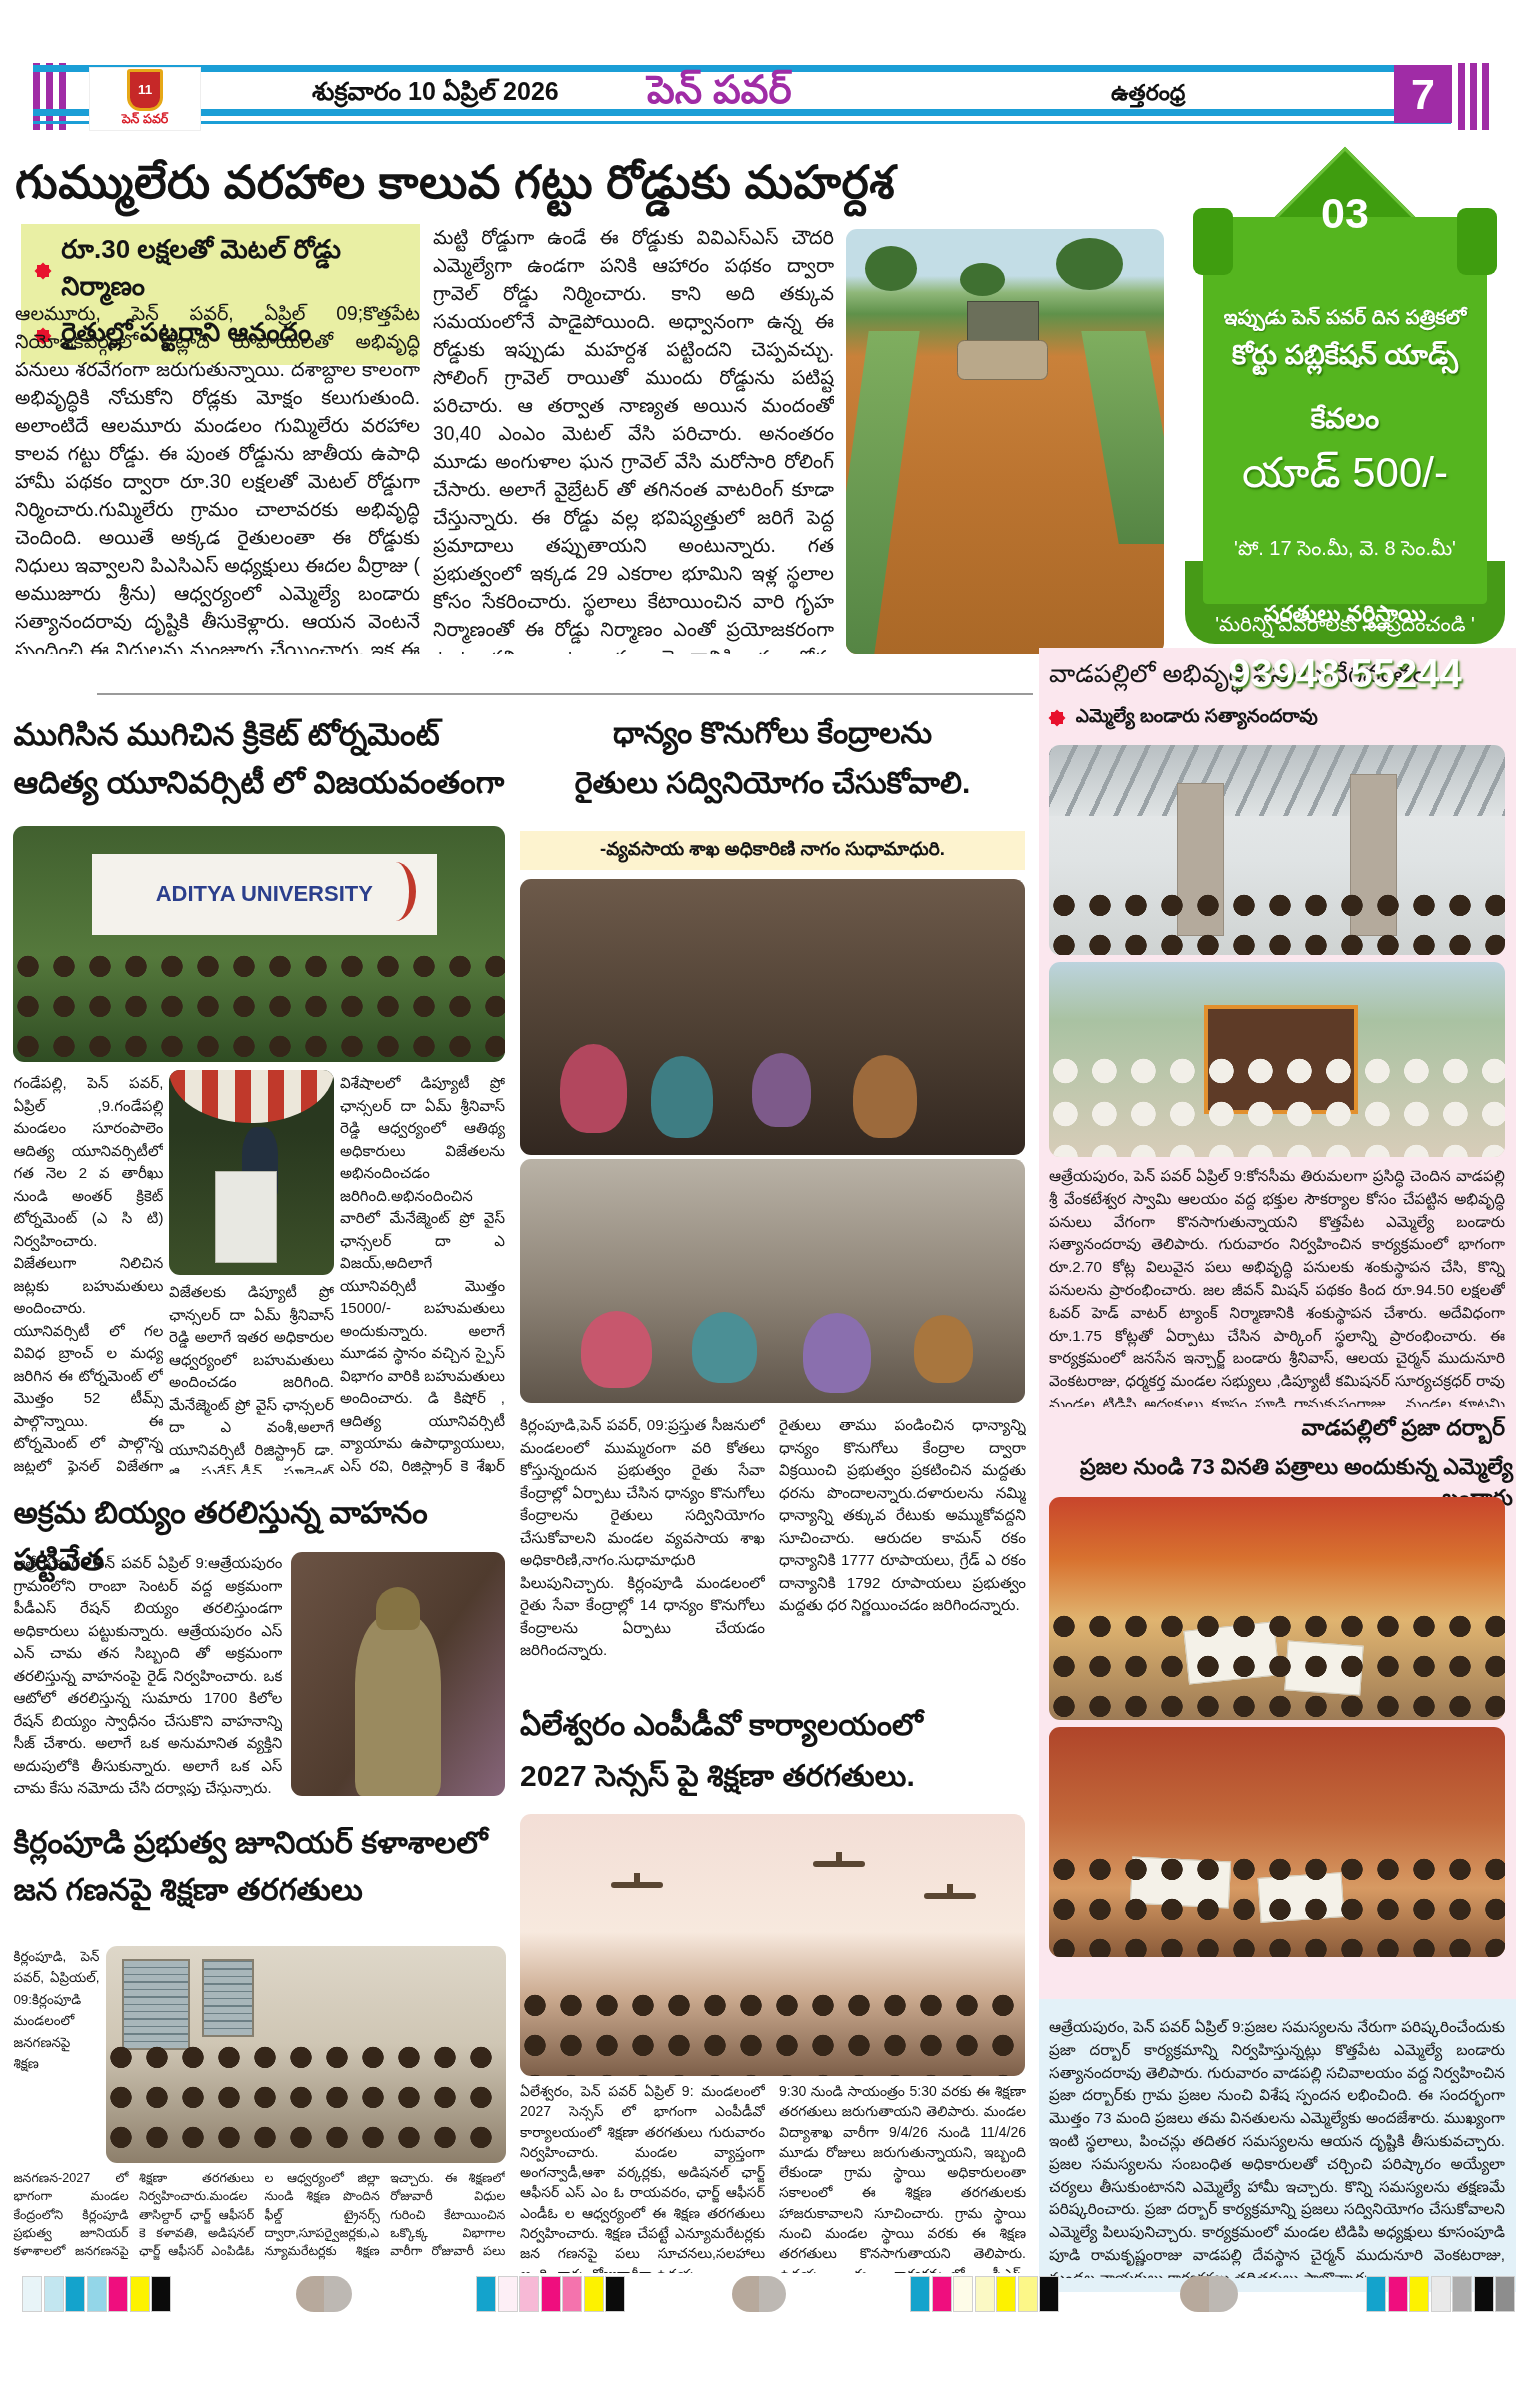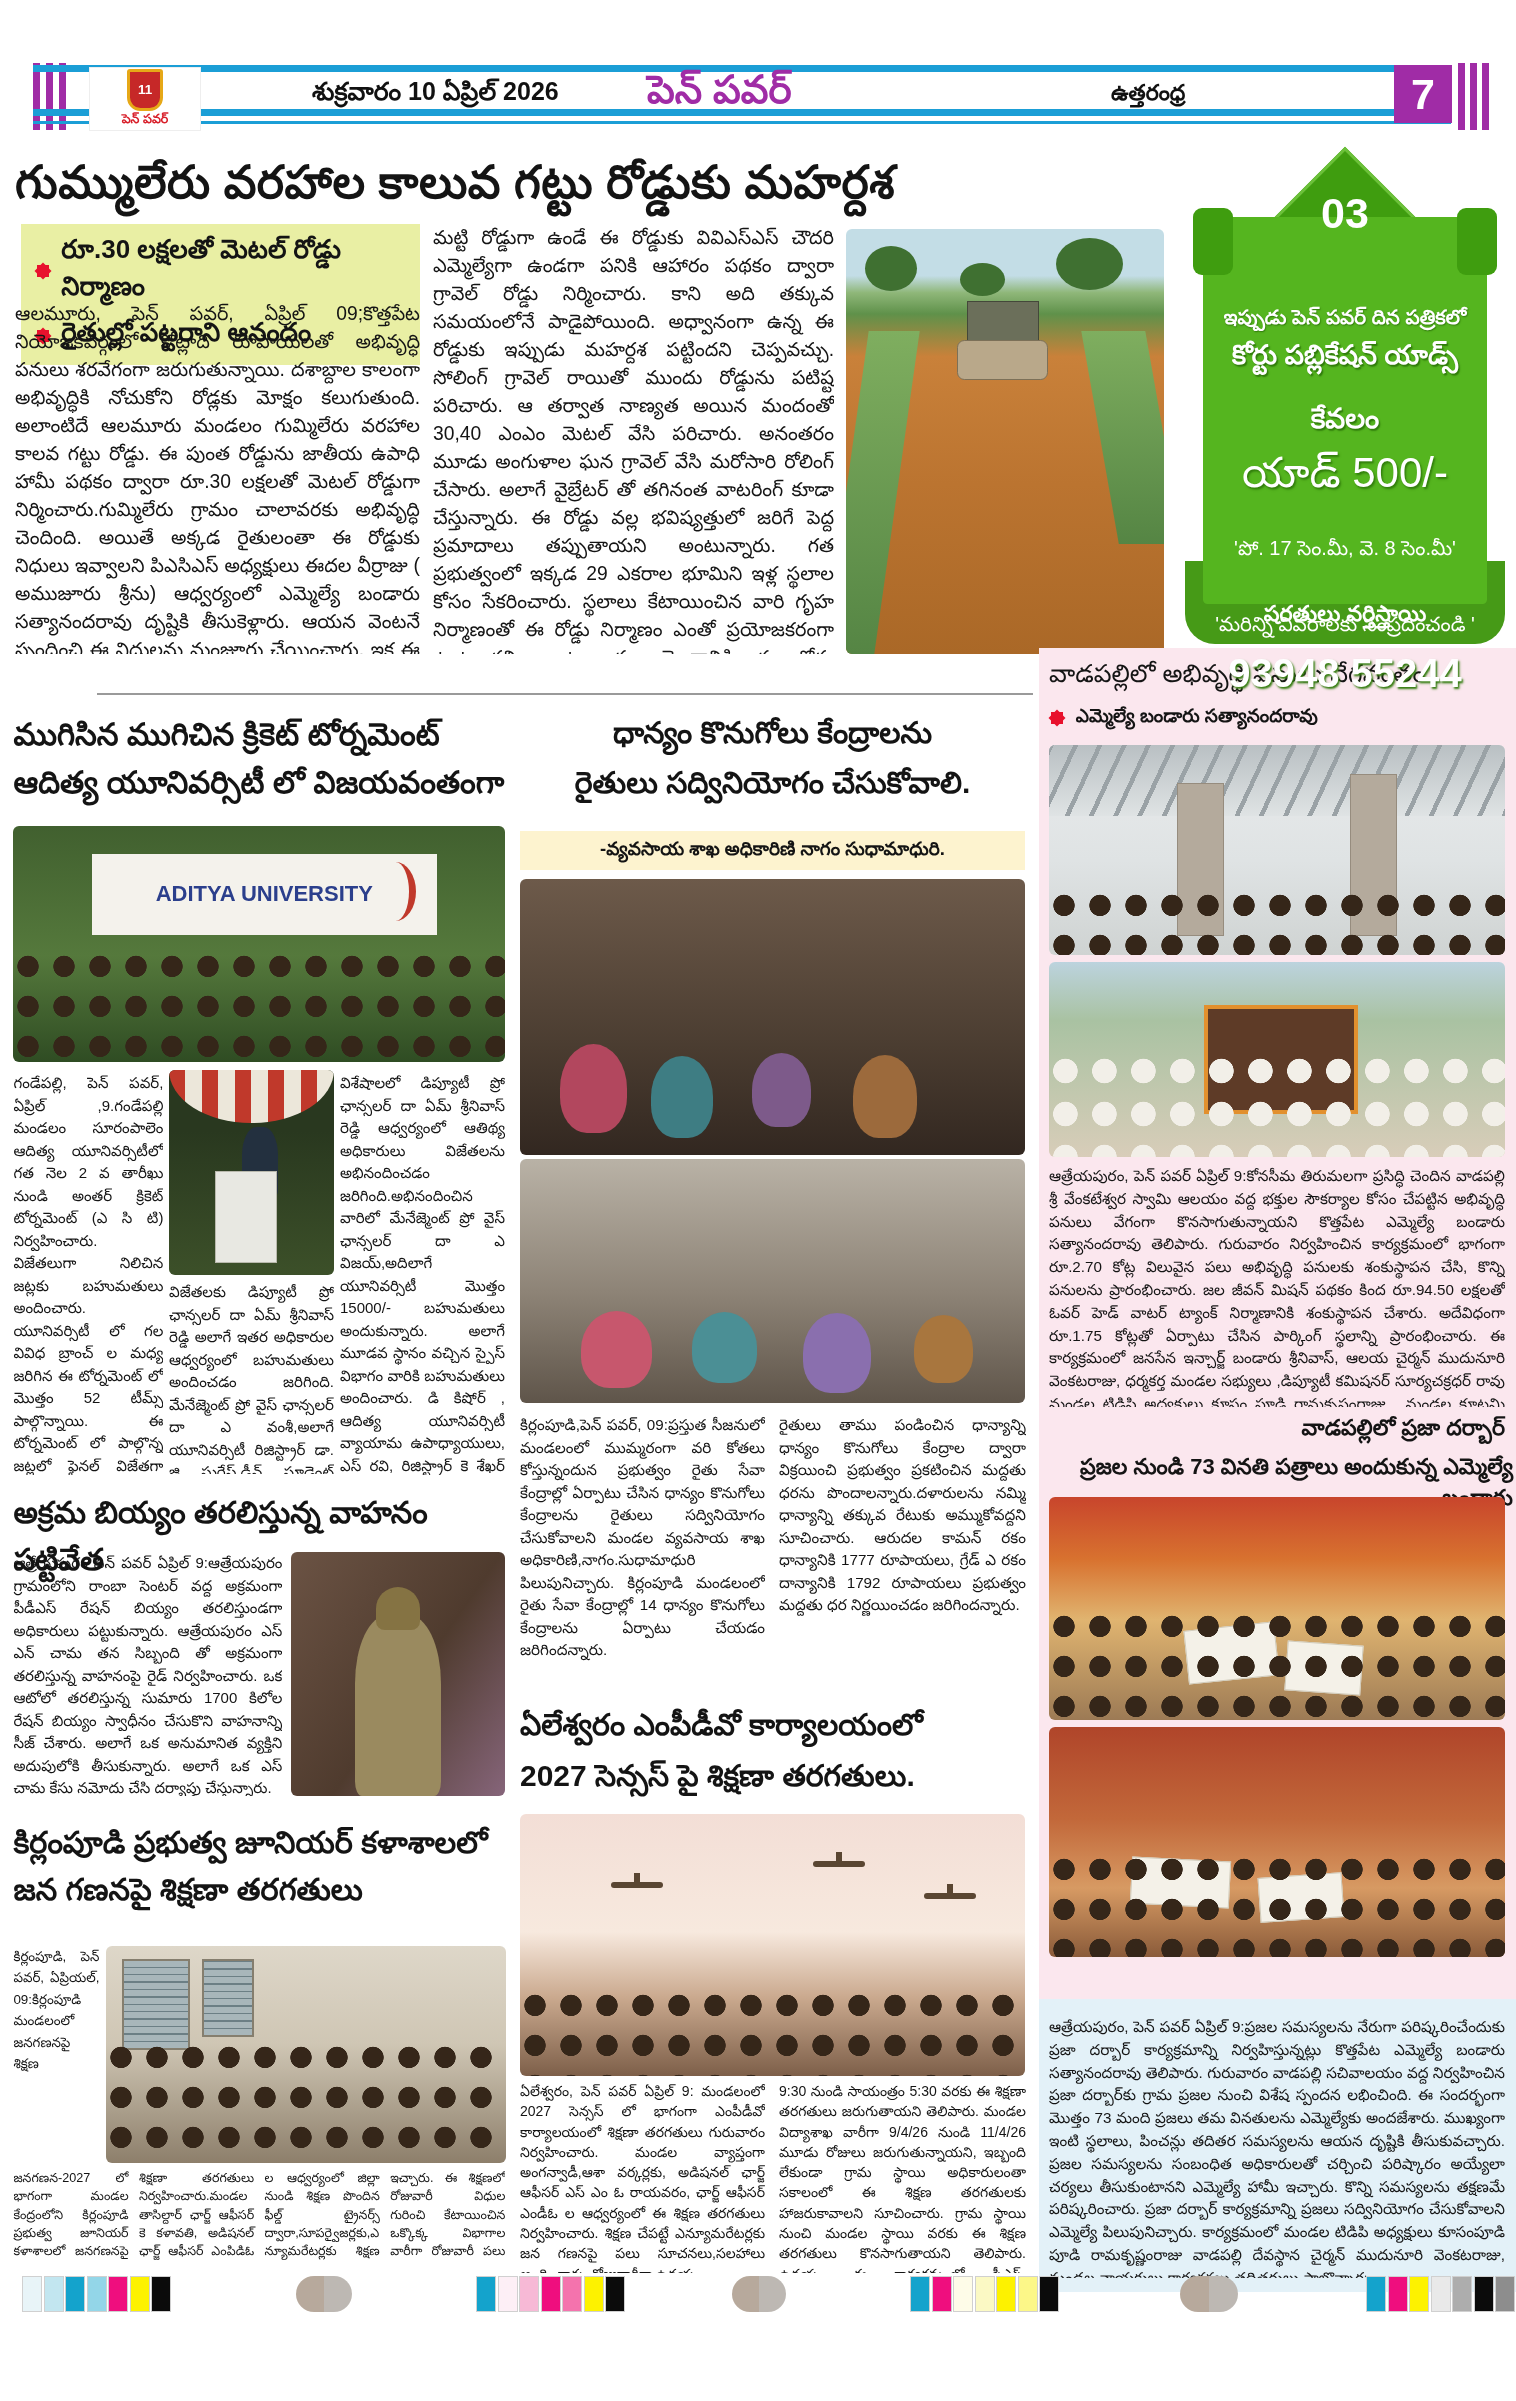--- a/index.html
+++ b/index.html
@@ -23,21 +23,21 @@
   .star{position:relative;width:16.4px;height:16.4px;flex:0 0 16.4px;margin-right:10.4px;}
   .star::before,.star::after{content:"";position:absolute;left:2.2px;top:2.2px;width:12px;height:12px;background:#e8112d;}
   .star::after{transform:rotate(45deg);}
   
   .lead-headline{font-size:46px;font-weight:bold;letter-spacing:0.4px;}
   .bullet-box{background:#e9efa4;padding:10.4px 13.4px;display:flex;flex-direction:column;gap:9px;}
   .bullet-row{display:flex;align-items:center;font-weight:bold;font-size:26px;}
   .bodytext{font-size:19.3px;line-height:1.45;}
   .small-body{font-size:15px;line-height:1.5;}
   
-  .photo{position:absolute;overflow:hidden;border-radius:6px;background:#d8d2c8;}
+  .photo{position:absolute;overflow:hidden;border-radius:11px;background:#d8d2c8;}
   .crowd{position:absolute;left:0;right:0;bottom:0;height:40%;
          background:radial-gradient(circle at 15px 13.4px,#352619 10.4px,rgba(0,0,0,0) 11px);
          background-size:36px 40px;}
   .photo-road{background:linear-gradient(180deg,#c3dde6 0%,#c3dde6 11%,#8fb779 15%,#5f914a 20%,#c9813a 30%,#bb7430 60%,#aa6827 100%);}
   .road-tree{position:absolute;background:#3f7031;border-radius:50%;}
   .roller-body{position:absolute;background:#6b6f5a;border:1.5px solid #44483a;}
   .roller-drum{position:absolute;background:#b9a88a;border-radius:7.4px;border:1.5px solid #7c7058;}
   .grass-edge{position:absolute;background:linear-gradient(180deg,#7fae5f,#558544);}
   .photo-aditya{background:linear-gradient(180deg,#41602f 0%,#55793c 55%,#2f4c23 100%);}
   .aditya-banner{position:absolute;left:16%;right:14%;top:12%;height:34%;background:#f4f2ec;

